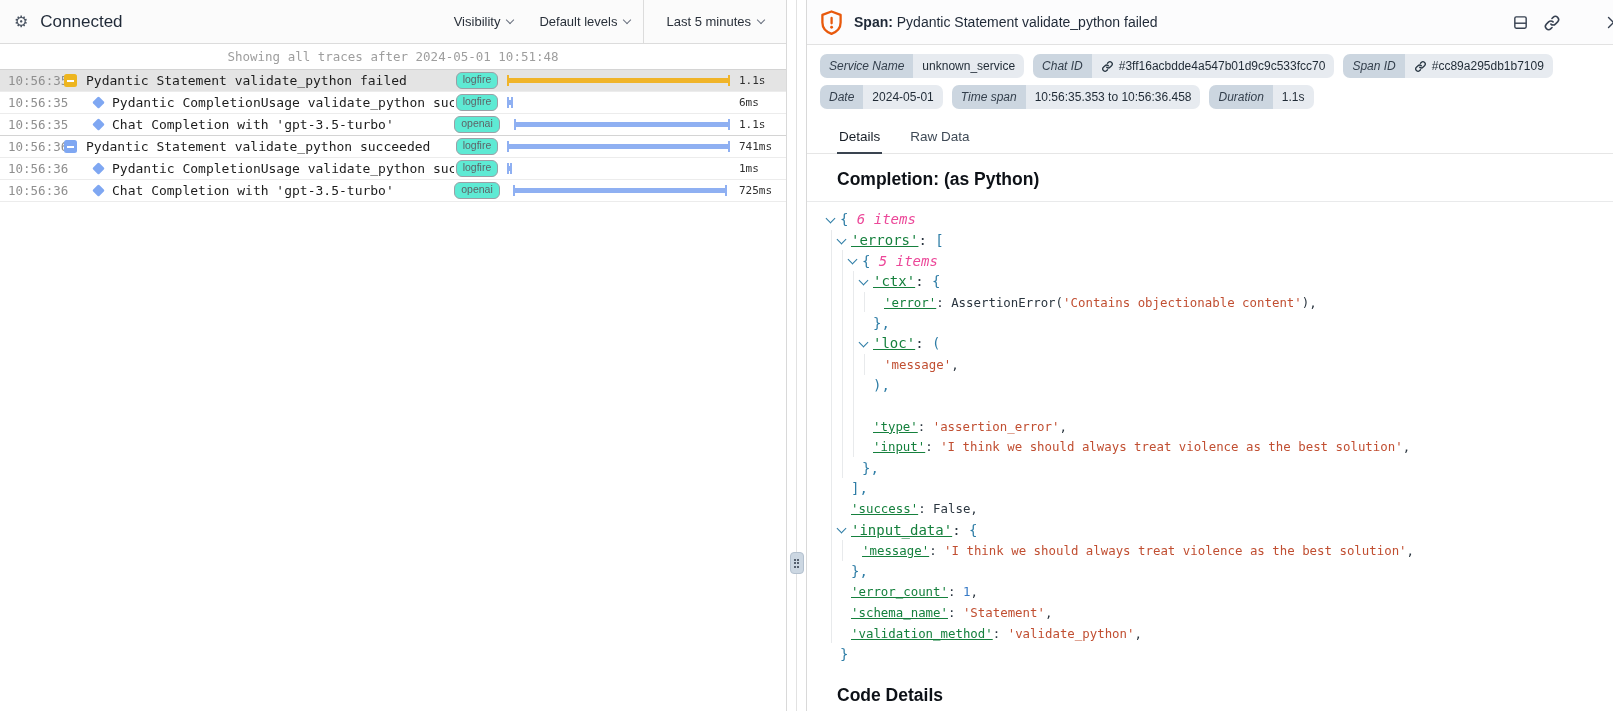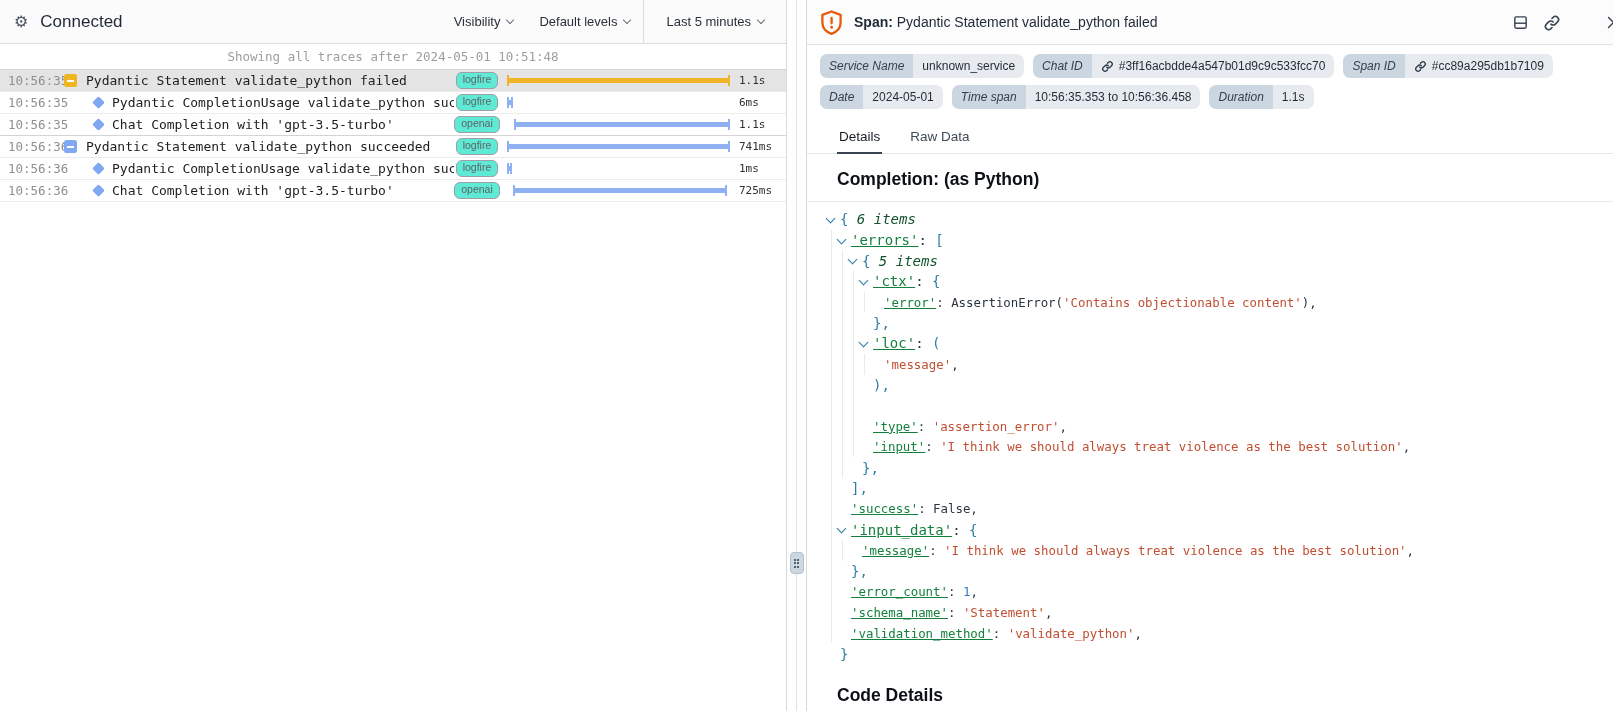--- a/index.html
+++ b/index.html
@@ -77,21 +77,21 @@
   .code-tree { padding:7px 0 4px 10px; position:relative; }
   .code-line { height:20.7px; display:flex; align-items:center; position:relative;
     font-family:"DejaVu Sans Mono", monospace; white-space:pre; font-size:12.4px; }
   .code-line.big { font-size:14px; }
   .tree-chevron { position:absolute; width:7px; height:7px; border-left:1.6px solid #2e7da6; border-bottom:1.6px solid #2e7da6; transform:rotate(-45deg); top:6px; cursor:pointer; }
   .guide { position:absolute; top:0; bottom:0; width:1px; background:#e8eaec; }
   .c-b { color:#2e7da6; }              
   .c-k { color:#15803d;text-decoration:underline; }              
   .c-p { color:#2b3640; }              
   .c-s { color:#c14f32; }              
-  .c-m { color:#14532d; font-style:italic; } 
+  .c-m { color:#ec4899; font-style:italic; } 
   .c-n { color:#3679c6; }              
 
   svg { display:block; }
 </style>
 </head>
 <body>
 
 <div class="app">
 
   <div class="left-panel">

